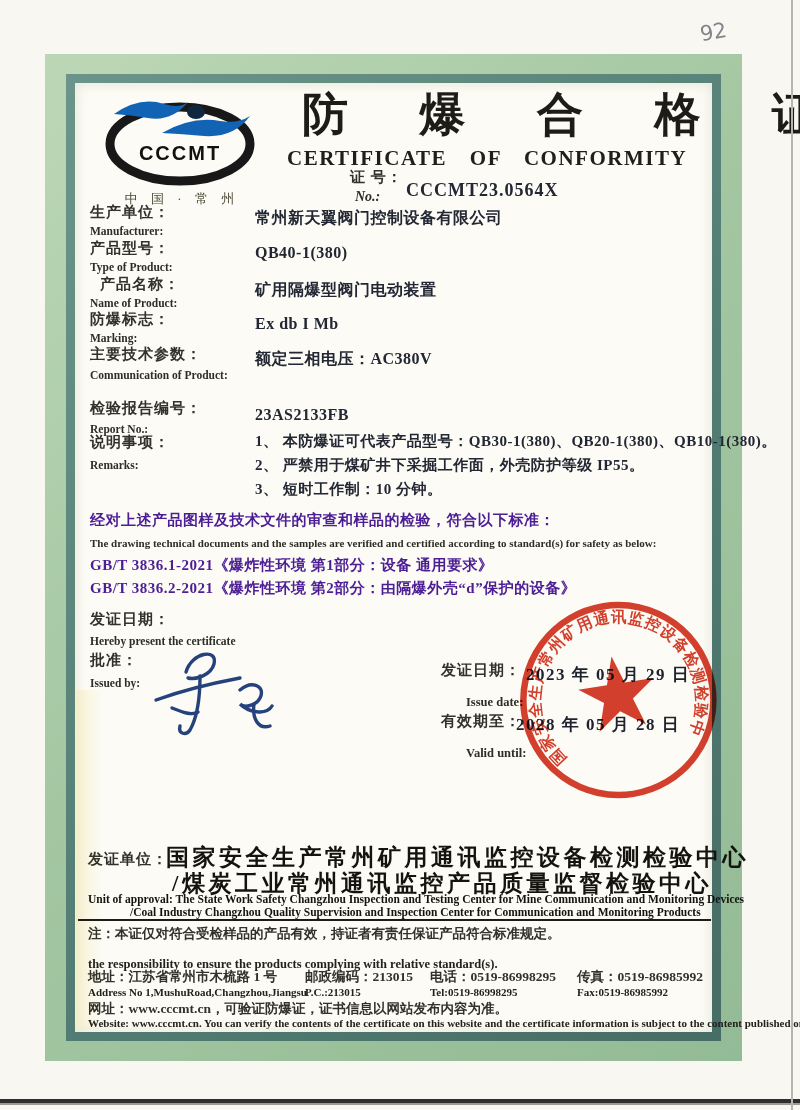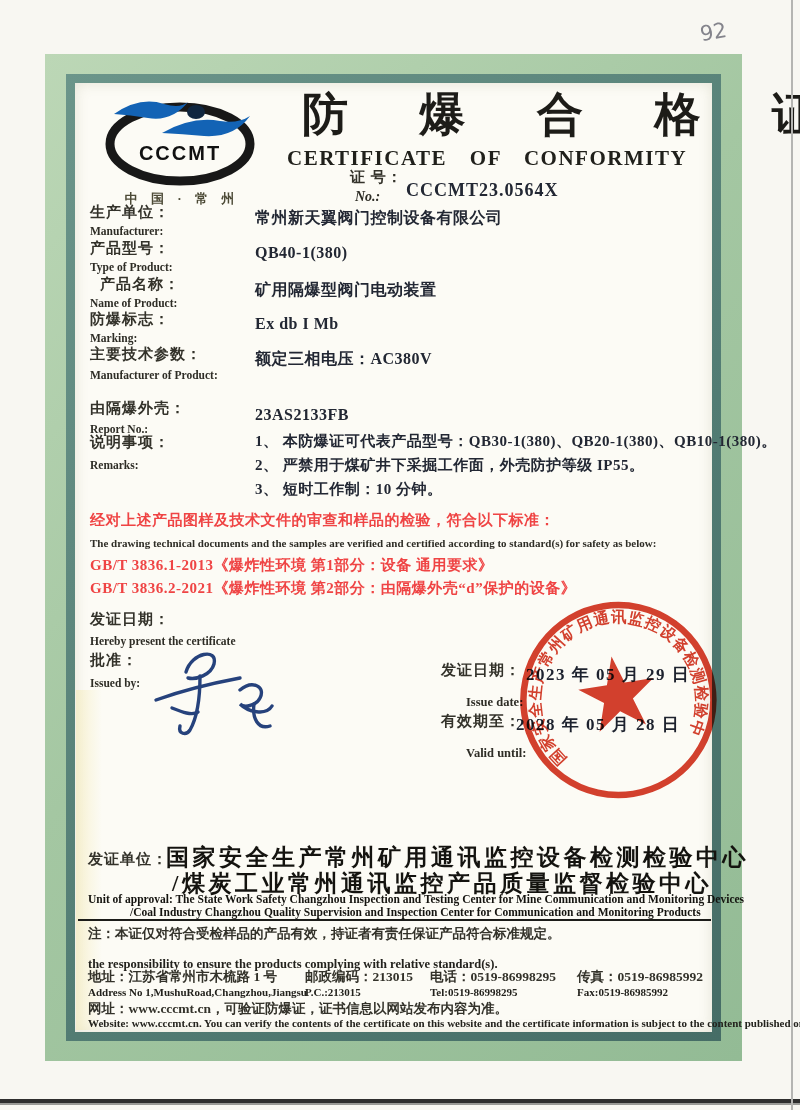--- a/index.html
+++ b/index.html
@@ -18,21 +18,21 @@
           background:linear-gradient(to right, rgba(244,234,180,.55), rgba(244,234,180,0)); }
 
   .abs { position:absolute; white-space:nowrap; }
   .cn-label { font-weight:bold; font-size:15px; color:#33322a; letter-spacing:1px; }
   .en-label { font-weight:bold; font-size:11.5px; color:#2e2d26; }
   .value    { font-weight:bold; font-size:16px; color:#222733; letter-spacing:.5px; }
 
   .title-cn { font-size:46px; font-weight:600; color:#1d1c18; letter-spacing:30px; }
   .title-en { font-size:21px; font-weight:bold; color:#20201b; word-spacing:16px; letter-spacing:1.5px; }
 
-  .std-cn { font-weight:bold; font-size:15px; color:#ef4444; letter-spacing:.5px; }
+  .std-cn { font-weight:bold; font-size:15px; color:#4c1d95; letter-spacing:.5px; }
   .std-en { font-weight:bold; font-size:11px; color:#2e2d26; }
 
   .unit-line { font-weight:bold; font-size:23px; color:#14130f; letter-spacing:3.5px; }
   .unit-en   { font-weight:bold; font-size:11.5px; color:#14130f; }
   .divider { position:absolute; left:78px; top:919px; width:633px; height:2px; background:#1c1c19; }
 
   .note-cn { font-weight:bold; font-size:13.5px; color:#33322a; }
   .note-en { font-weight:bold; font-size:12.5px; color:#23221d; }
   .addr    { font-weight:bold; font-size:13.5px; color:#33322a; }
   .addr-en { font-weight:bold; font-size:11px; color:#23221d; }
@@ -64,21 +64,21 @@
   <div class="abs" style="left:92px; top:88px; width:180px; height:100px;">
     <svg width="180" height="100" viewBox="0 0 180 100">
       <ellipse cx="88" cy="56" rx="70" ry="37" fill="none" stroke="#181818" stroke-width="9"></ellipse>
       <ellipse cx="88" cy="56" rx="70" ry="37" fill="#fcfbf5" opacity="0"></ellipse>
       <path d="M 22 26 Q 48 8 72 16 Q 88 21 96 14 Q 80 34 56 30 Q 38 27 22 26 Z" fill="#1363b5"></path>
       <path d="M 70 45 Q 100 28 128 33 Q 146 36 158 28 Q 142 50 112 48 Q 90 46 70 45 Z" fill="#1363b5"></path>
       <ellipse cx="104" cy="24" rx="9" ry="7" fill="#10263f"></ellipse>
       <text x="88" y="72" text-anchor="middle" font-family="Liberation Sans, sans-serif" font-size="20" font-weight="bold" fill="#111" letter-spacing="2">CCCMT</text>
     </svg>
   </div>
-  <div class="abs" style="left:92px; top:190px; width:180px; text-align:center; font-size:13px; font-weight:bold; color:#4c4a36; letter-spacing:5px;">中 国 · 常 州</div>
+  <div class="abs" style="left:92px; top:190px; width:180px; text-align:center; font-size:13px; font-weight:normal; color:#4c4a36; letter-spacing:5px;">中 国 · 常 州</div>
 
   <div class="abs title-cn" style="left:302px; top:84px;">防 爆 合 格 证</div>
   <div class="abs title-en" style="left:287px; top:146px;">CERTIFICATE  OF  CONFORMITY</div>
 
   <div class="abs cn-label" style="left:350px; top:168px;">证 号：</div>
   <div class="abs en-label" style="left:355px; top:189px; font-size:14px;font-style:italic;">No.:</div>
   <div class="abs value" style="left:406px; top:180px; font-size:18px; letter-spacing:1px;">CCCMT23.0564X</div>
 
   <div class="abs cn-label" style="left:90px; top:203px;">生产单位：</div>
   <div class="abs en-label" style="left:90px; top:225px;">Manufacturer:</div>
@@ -90,36 +90,36 @@
 
   <div class="abs cn-label" style="left:100px; top:275px;">产品名称：</div>
   <div class="abs en-label" style="left:90px; top:297px;">Name of Product:</div>
   <div class="abs value" style="left:255px; top:280px;">矿用隔爆型阀门电动装置</div>
 
   <div class="abs cn-label" style="left:90px; top:310px;">防爆标志：</div>
   <div class="abs en-label" style="left:90px; top:332px;">Marking:</div>
   <div class="abs value" style="left:255px; top:315px;">Ex db I Mb</div>
 
   <div class="abs cn-label" style="left:90px; top:345px;">主要技术参数：</div>
-  <div class="abs en-label" style="left:90px; top:369px;">Manufacturer of Product:</div>
+  <div class="abs en-label" style="left:90px; top:369px;">Communication of Product:</div>
   <div class="abs value" style="left:255px; top:349px;">额定三相电压：AC380V</div>
 
-  <div class="abs cn-label" style="left:90px; top:399px;">由隔爆外壳：</div>
+  <div class="abs cn-label" style="left:90px; top:399px;">检验报告编号：</div>
   <div class="abs en-label" style="left:90px; top:423px;">Report No.:</div>
   <div class="abs value" style="left:255px; top:406px;">23AS2133FB</div>
 
   <div class="abs cn-label" style="left:90px; top:433px;">说明事项：</div>
   <div class="abs en-label" style="left:90px; top:459px;">Remarks:</div>
   <div class="abs value" style="left:255px; top:432px; font-size:15px;">1、 本防爆证可代表产品型号：QB30-1(380)、QB20-1(380)、QB10-1(380)。</div>
   <div class="abs value" style="left:255px; top:456px; font-size:15px;">2、 严禁用于煤矿井下采掘工作面，外壳防护等级 IP55。</div>
   <div class="abs value" style="left:255px; top:480px; font-size:15px;">3、 短时工作制：10 分钟。</div>
 
   <div class="abs std-cn" style="left:90px; top:511px;">经对上述产品图样及技术文件的审查和样品的检验，符合以下标准：</div>
   <div class="abs std-en" style="left:90px; top:537px;">The drawing technical documents and the samples are verified and certified according to standard(s) for safety as below:</div>
-  <div class="abs std-cn" style="left:90px; top:556px;">GB/T 3836.1-2013《爆炸性环境 第1部分：设备 通用要求》</div>
+  <div class="abs std-cn" style="left:90px; top:556px;">GB/T 3836.1-2021《爆炸性环境 第1部分：设备 通用要求》</div>
   <div class="abs std-cn" style="left:90px; top:579px;">GB/T 3836.2-2021《爆炸性环境 第2部分：由隔爆外壳“d”保护的设备》</div>
 
   <div class="abs cn-label" style="left:90px; top:610px;">发证日期：</div>
   <div class="abs en-label" style="left:90px; top:635px;">Hereby present the certificate</div>
   <div class="abs cn-label" style="left:90px; top:651px;">批准：</div>
   <div class="abs en-label" style="left:90px; top:677px;">Issued by:</div>
 
   <div class="signature">
     <svg width="150" height="105" viewBox="0 0 150 105">
       <g fill="none" stroke="#26427c" stroke-width="3.4" stroke-linecap="round">

